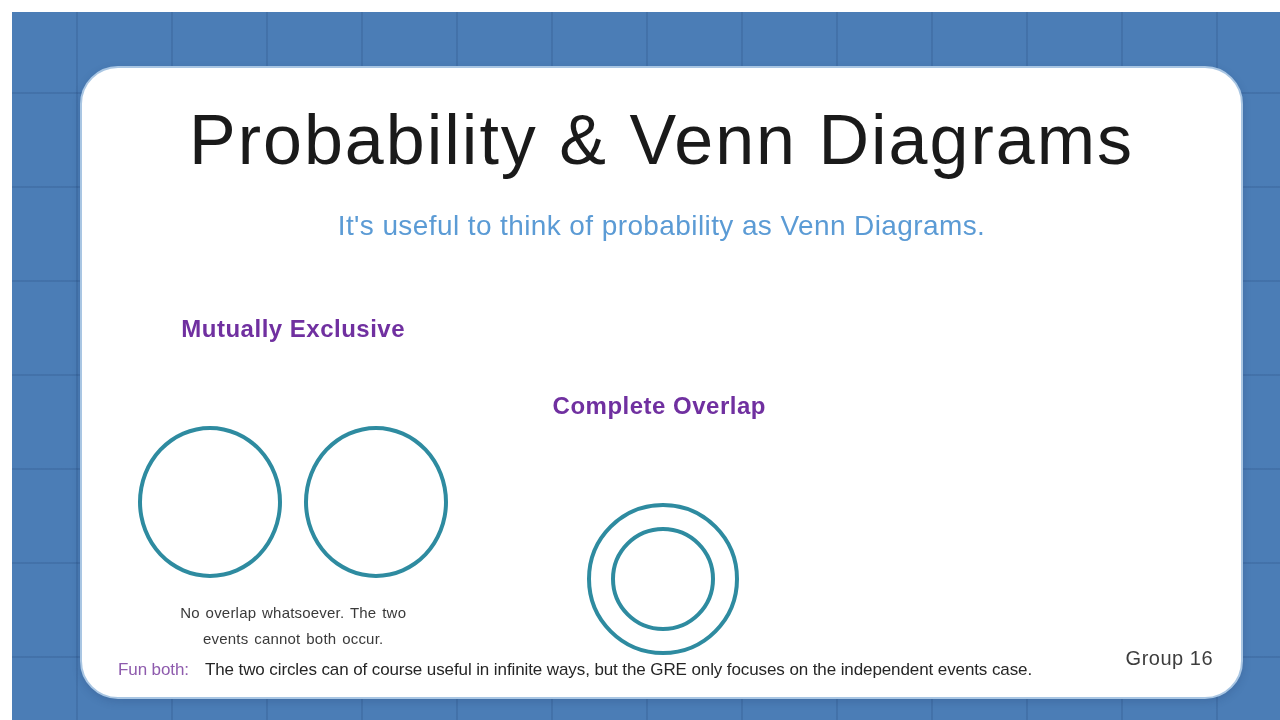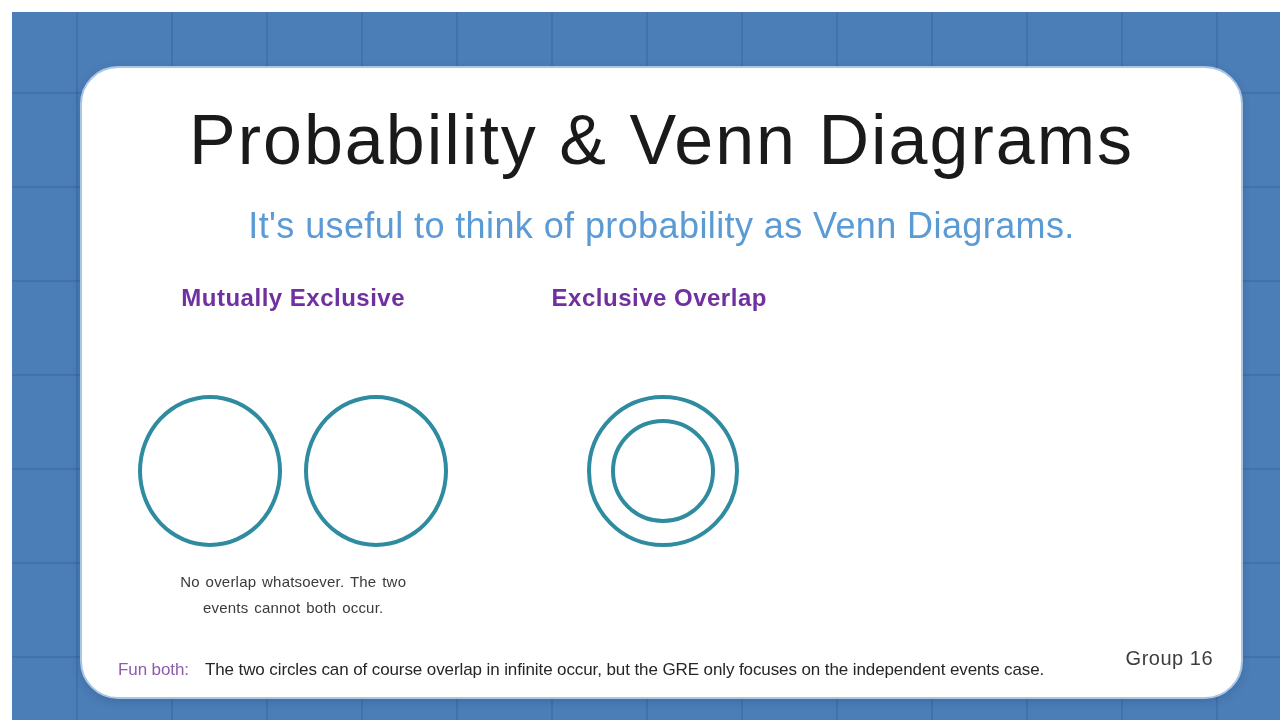--- a/index.html
+++ b/index.html
@@ -24,27 +24,28 @@
   }
 
   .title {
     position:absolute; top:24px; left:0; right:0;
     text-align:center; font-size:70px; line-height:88px;
     font-weight:500; letter-spacing:2px; color:#1a1a1a;
   }
 
   .subtitle {
     position:absolute; top:136px; left:0; right:0;
-    text-align:center; font-size:36px; line-height:36px;
+    text-align:center; font-size:28px; line-height:36px;
     color:#5b9bd5; letter-spacing:0.4px;
   }
 
   .columns {
     position:absolute; top:196px; left:28px; right:28px; height:391px;
     display:flex;
+    align-items:flex-end;
   }
   .col { display:flex; flex-direction:column; align-items:center; }
   .col1 { width:32%; }
   .col2 { width:34.6%; border-left:1.5px solid #4472c4; border-right:1.5px solid #4472c4; }
   .col3 { width:33.4%; }
 
   .heading {
     margin-top:10px; font-size:24px; line-height:32px;
     font-weight:600; letter-spacing:0.5px; color:#7030a0;
   }
@@ -98,29 +99,29 @@
         <div class="heading">Mutually Exclusive</div>
         <div class="diagram separate">
           <div class="circle"></div>
           <div class="circle"></div>
         </div>
         <p class="desc d1">No overlap whatsoever. The two events cannot both occur.</p>
       </div>
 
 
       <div class="col col3">
-        <div class="heading">Exclusive Overlap</div>
+        <div class="heading">Complete Overlap</div>
         <div class="diagram concentric">
           <div class="circle outer"></div>
           <div class="circle inner"></div>
         </div>
       </div>
 
     </div>
 
     <div class="funfact">
-      <span class="ff-label">Fun both:</span><span class="ff-text">The two circles can of course overlap in infinite occur, but the GRE only focuses on the independent events case.</span>
+      <span class="ff-label">Fun both:</span><span class="ff-text">The two circles can of course useful in infinite ways, but the GRE only focuses on the independent events case.</span>
     </div>
 
     <div class="credit">Group 16</div>
 
   </div>
 </div>
 
 </body></html>

